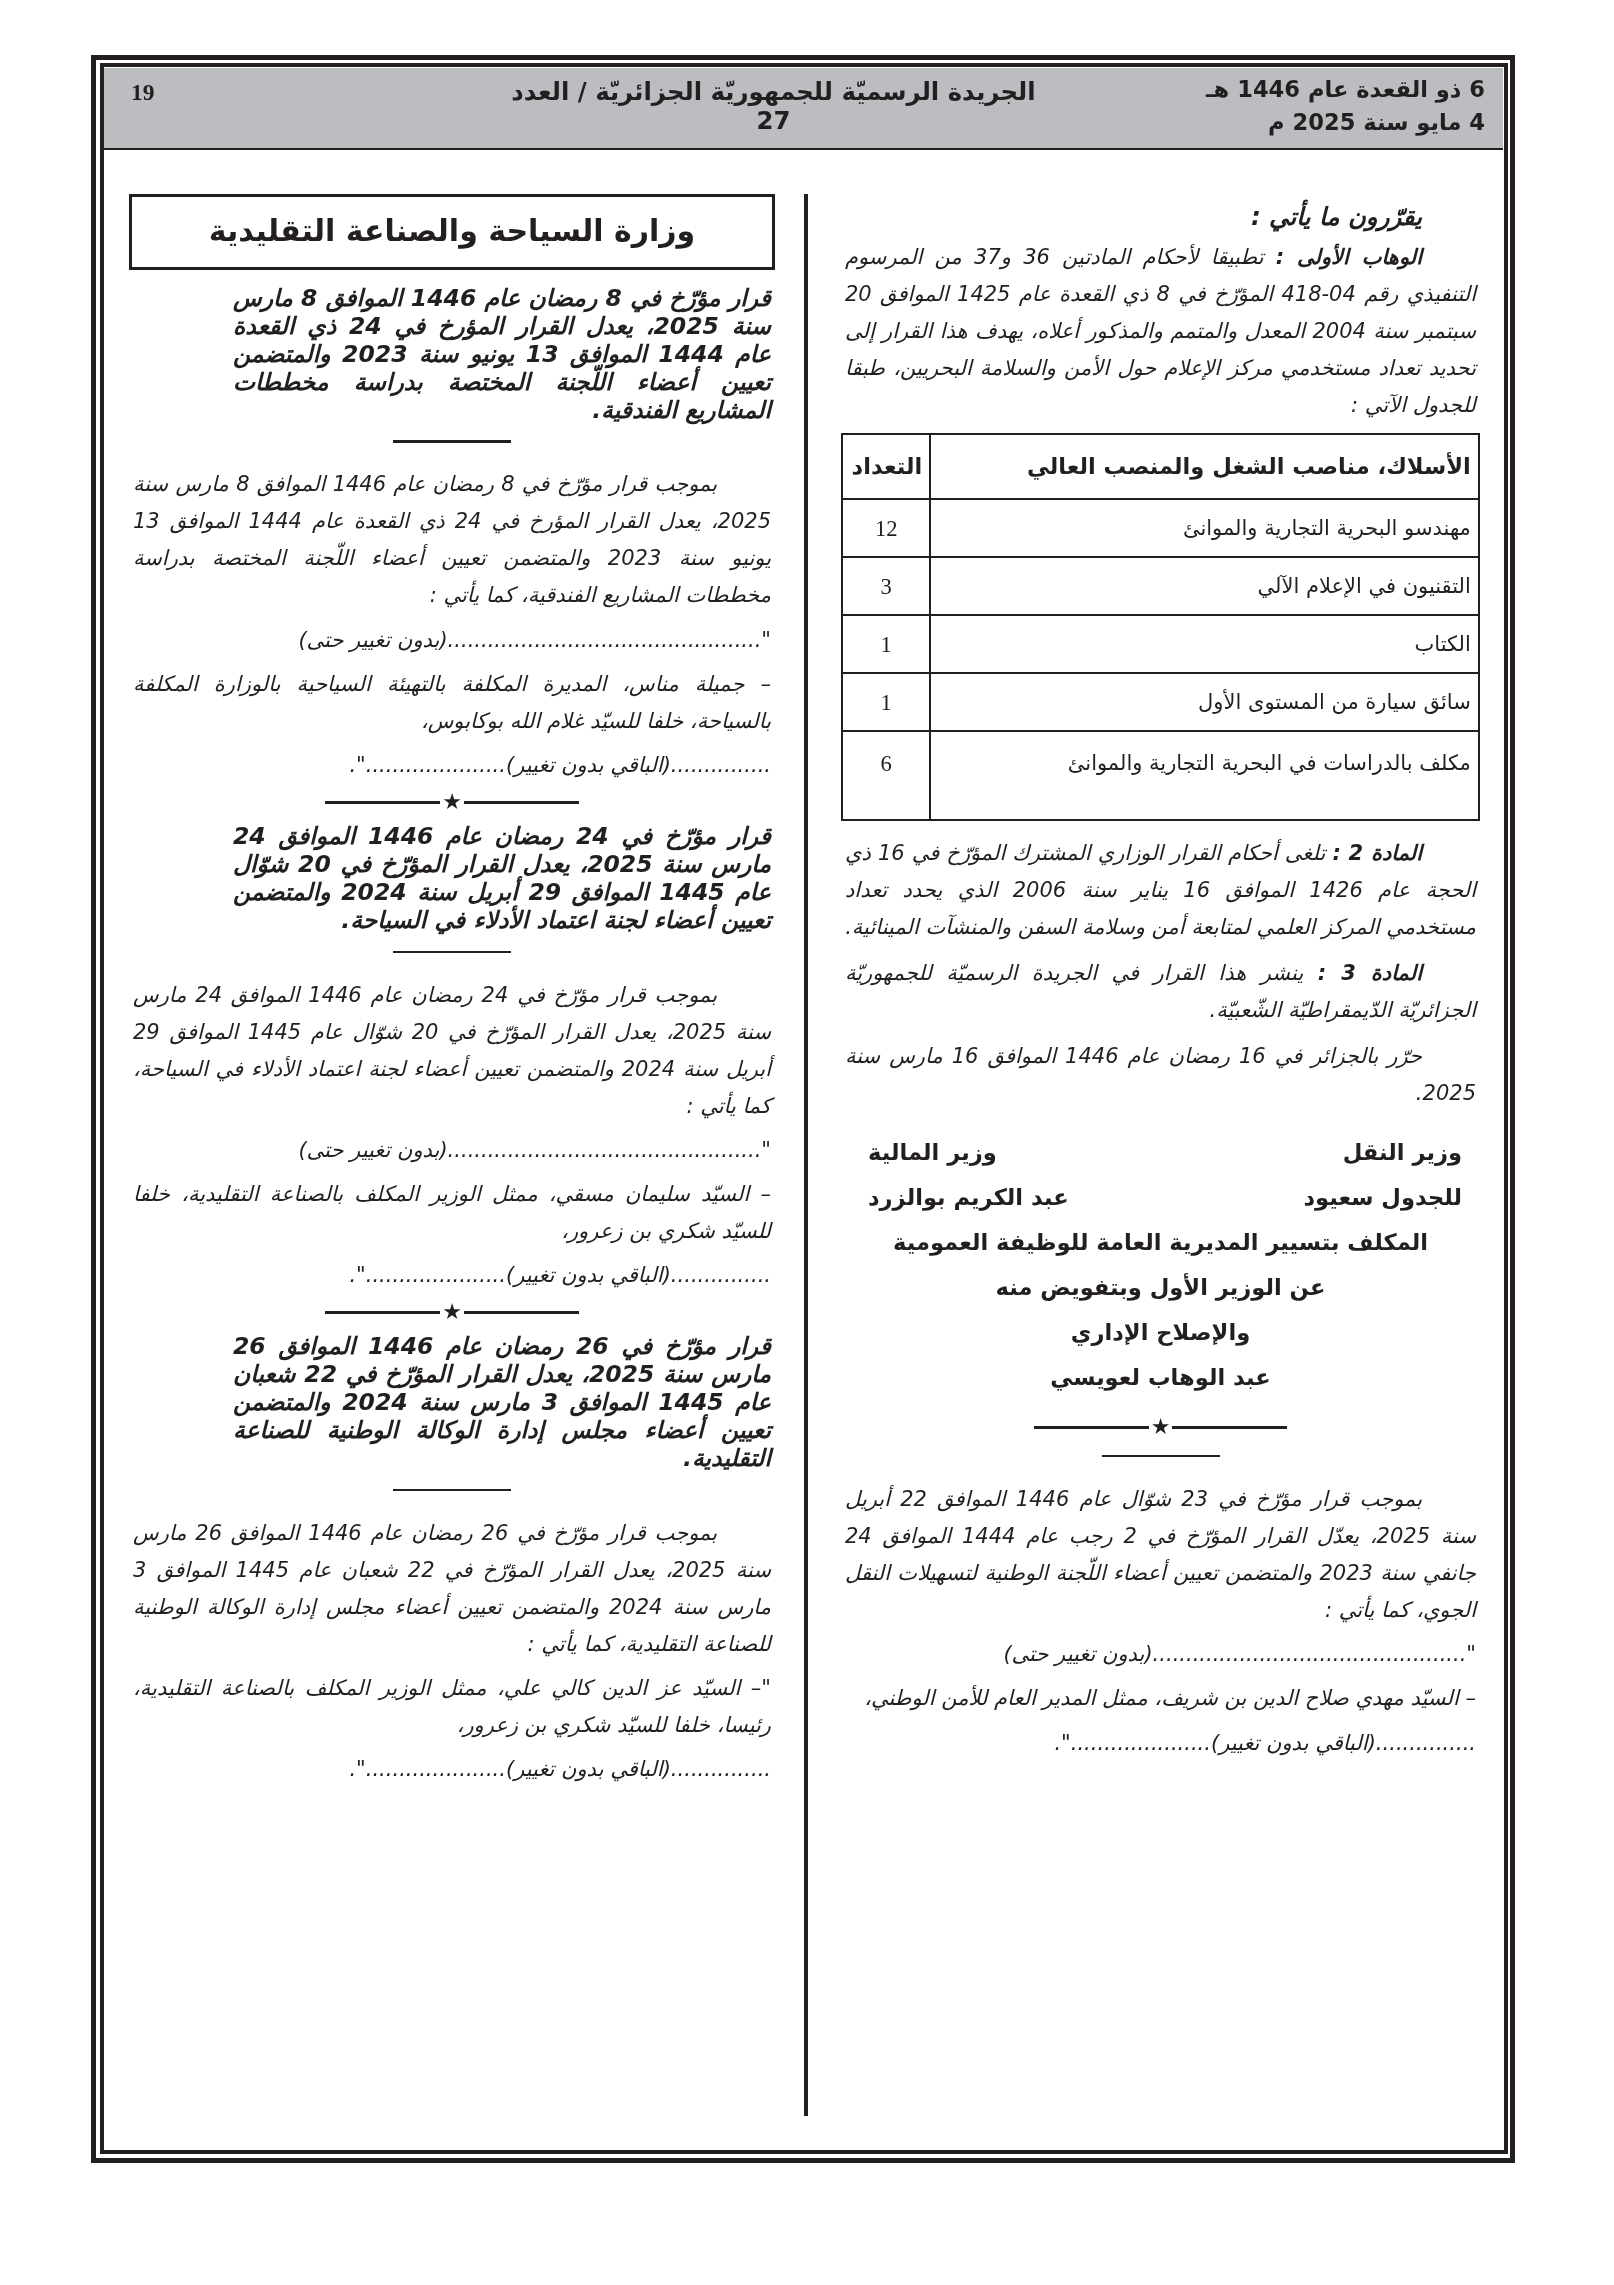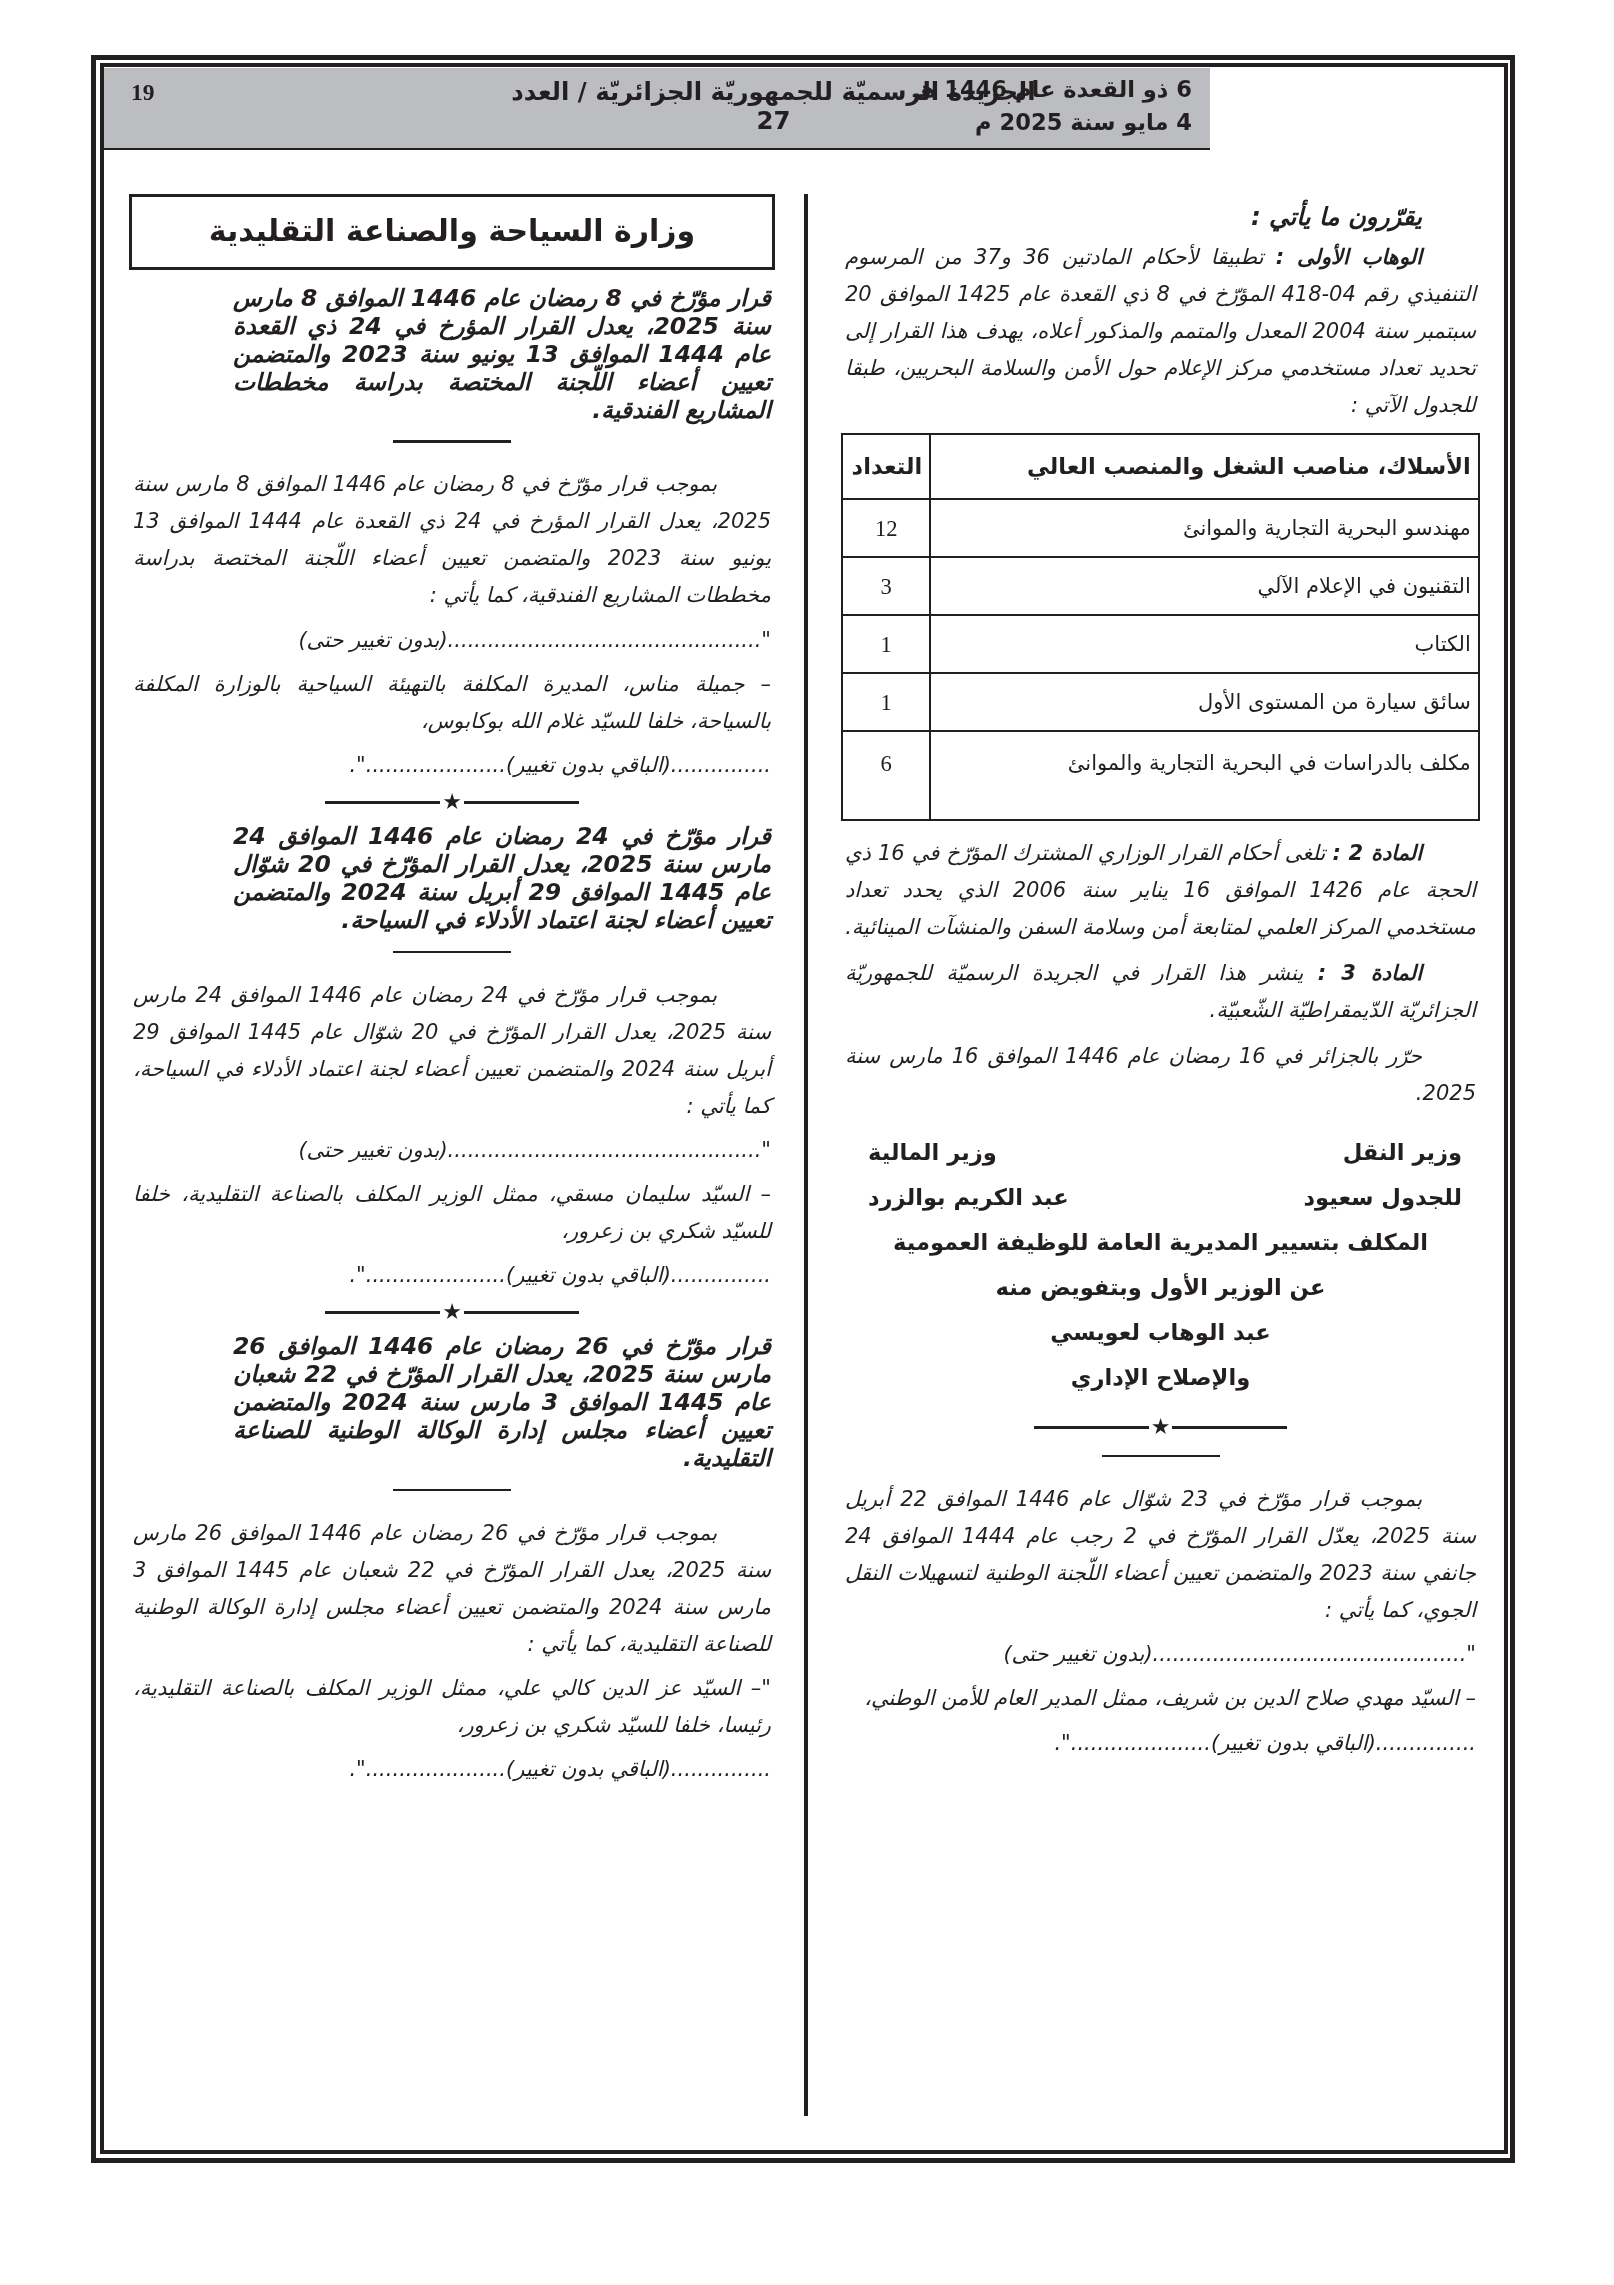--- a/index.html
+++ b/index.html
@@ -9,21 +9,21 @@
     }
     .frame-outer {
       position: absolute; left: 91px; top: 55px; width: 1424px; height: 2108px;
       border: 5.4px solid #231f20; box-sizing: border-box;
     }
     .frame-inner {
       position: absolute; left: 100px; top: 63px; width: 1408px; height: 2091px;
       border: 4.5px solid #231f20; box-sizing: border-box;
     }
     .header-band {
-      position: absolute; left: 104px; top: 68px; width: 1106px; height: 82px;
+      position: absolute; left: 104px; top: 68px; width: 1399px; height: 82px;
       background: #bcbdc0; border-bottom: 2.7px solid #231f20; box-sizing: border-box;
     }
     .hdr-page {
       position: absolute; left: 27px; top: 11px; font-family: "Liberation Serif", serif;
       font-weight: bold; font-size: 23.5px;
     }
     .hdr-title {
       position: absolute; left: 398px; top: 9px; width: 543px; text-align: center;
       font-family: "DejaVu Sans", sans-serif; font-weight: bold; font-size: 24.4px; direction: rtl;
     }
@@ -145,22 +145,22 @@
   <div class="sign-row" style="margin-top:18px">
     <span>وزير النقل</span>
     <span>وزير المالية</span>
   </div>
   <div class="sign-row" style="margin-top:0">
     <span>للجدول سعيود</span>
     <span>عبد الكريم بوالزرد</span>
   </div>
   <div class="sign-center">المكلف بتسيير المديرية العامة للوظيفة العمومية</div>
   <div class="sign-center">عن الوزير الأول وبتفويض منه</div>
+  <div class="sign-center">والإصلاح الإداري</div>
   <div class="sign-center">عبد الوهاب لعويسي</div>
-  <div class="sign-center">والإصلاح الإداري</div>
 
   <div class="star-rule" style="margin-top:16.3px">
     <span class="line"></span>
     <span class="star">★</span>
     <span class="line"></span>
   </div>
 
   <div class="short-rule"></div>
   <p class="indent">بموجب قرار مؤرّخ في 23 شوّال عام 1446 الموافق 22 أبريل سنة 2025، يعدّل القرار المؤرّخ في 2 رجب عام 1444 الموافق 24 جانفي سنة 2023 والمتضمن تعيين أعضاء اللّجنة الوطنية لتسهيلات النقل الجوي، كما يأتي :</p>
   <p class="dots-line">"...............................................(بدون تغيير حتى)</p>

